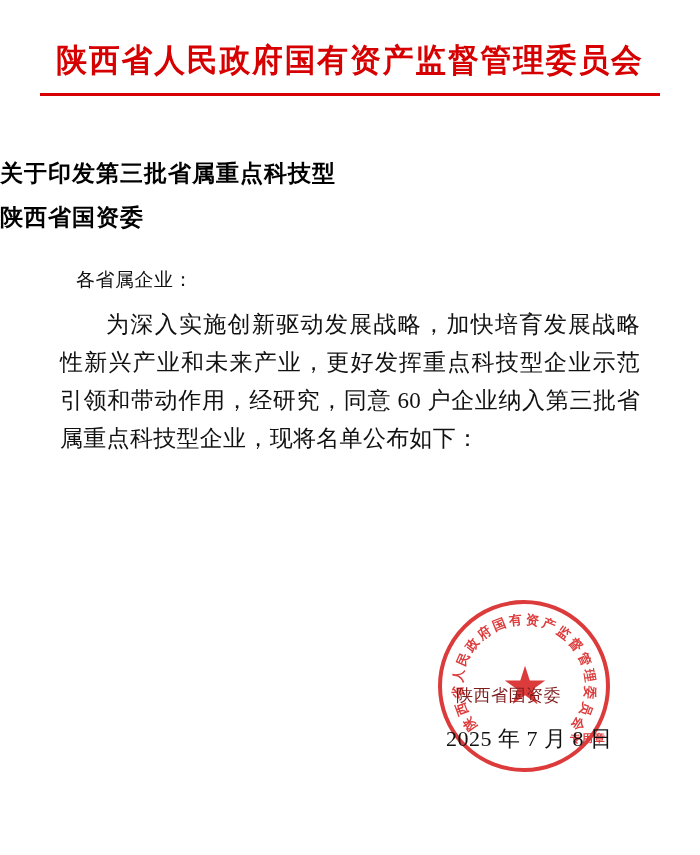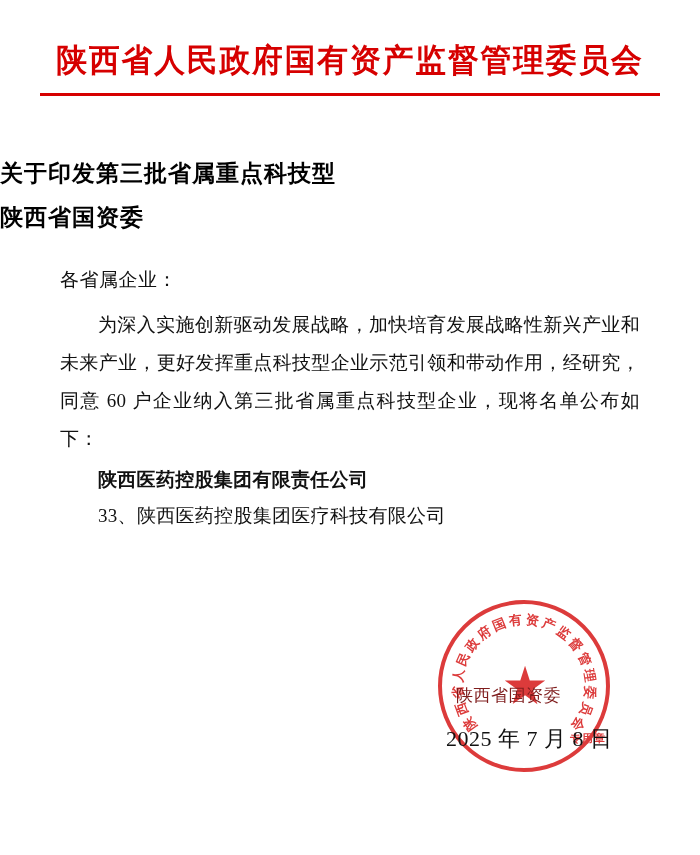--- a/index.html
+++ b/index.html
@@ -66,24 +66,25 @@
   .body-block {
     position: absolute;
     top: 262px;
     left: 60px;
     width: 580px;
   }
   .salutation {
     font-size: 19px;
     line-height: 36px;
     letter-spacing: 0.5px;
+    margin-left: 16px;
   }
   .para {
     margin-top: 8px;
-    font-size: 19px;
+    font-size: 23px;
     line-height: 38px;
     letter-spacing: 0.3px;
     text-align: justify;
     text-justify: inter-ideograph;
     text-indent: 2em;
   }
 
   .list-block {
     position: absolute;
     top: 463px;
@@ -193,24 +194,20 @@
   <div class="doc-title">
     <span>关于印发第三批省属重点科技型</span>
     <span class="line2">陕西省国资委</span>
   </div>
 
   <div class="body-block">
     <div class="salutation">各省属企业：</div>
     <div class="para">为深入实施创新驱动发展战略，加快培育发展战略性新兴产业和未来产业，更好发挥重点科技型企业示范引领和带动作用，经研究，同意 60 户企业纳入第三批省属重点科技型企业，现将名单公布如下：</div>
   </div>
 
-  <div class="list-block">
-    <div class="group-name">陕西医药控股集团有限责任公司</div>
-    <div class="list-item">33、陕西医药控股集团医疗科技有限公司</div>
-  </div>
 
   <div class="seal-area">
     <div class="seal">
       <div class="seal-ring-text">
           <span style="transform: translate(-54.064px, 37.856px) rotate(-125deg) translate(-50%, -50%);">陕</span>
           <span style="transform: translate(-61.903px, 22.8914px) rotate(-110.294deg) translate(-50%, -50%);">西</span>
           <span style="transform: translate(-65.6863px, 6.42698px) rotate(-95.5882deg) translate(-50%, -50%);">省</span>
           <span style="transform: translate(-65.1661px, -10.4585px) rotate(-80.8824deg) translate(-50%, -50%);">人</span>
           <span style="transform: translate(-60.3764px, -26.6588px) rotate(-66.1765deg) translate(-50%, -50%);">民</span>
           <span style="transform: translate(-51.631px, -41.1125px) rotate(-51.4706deg) translate(-50%, -50%);">政</span>

